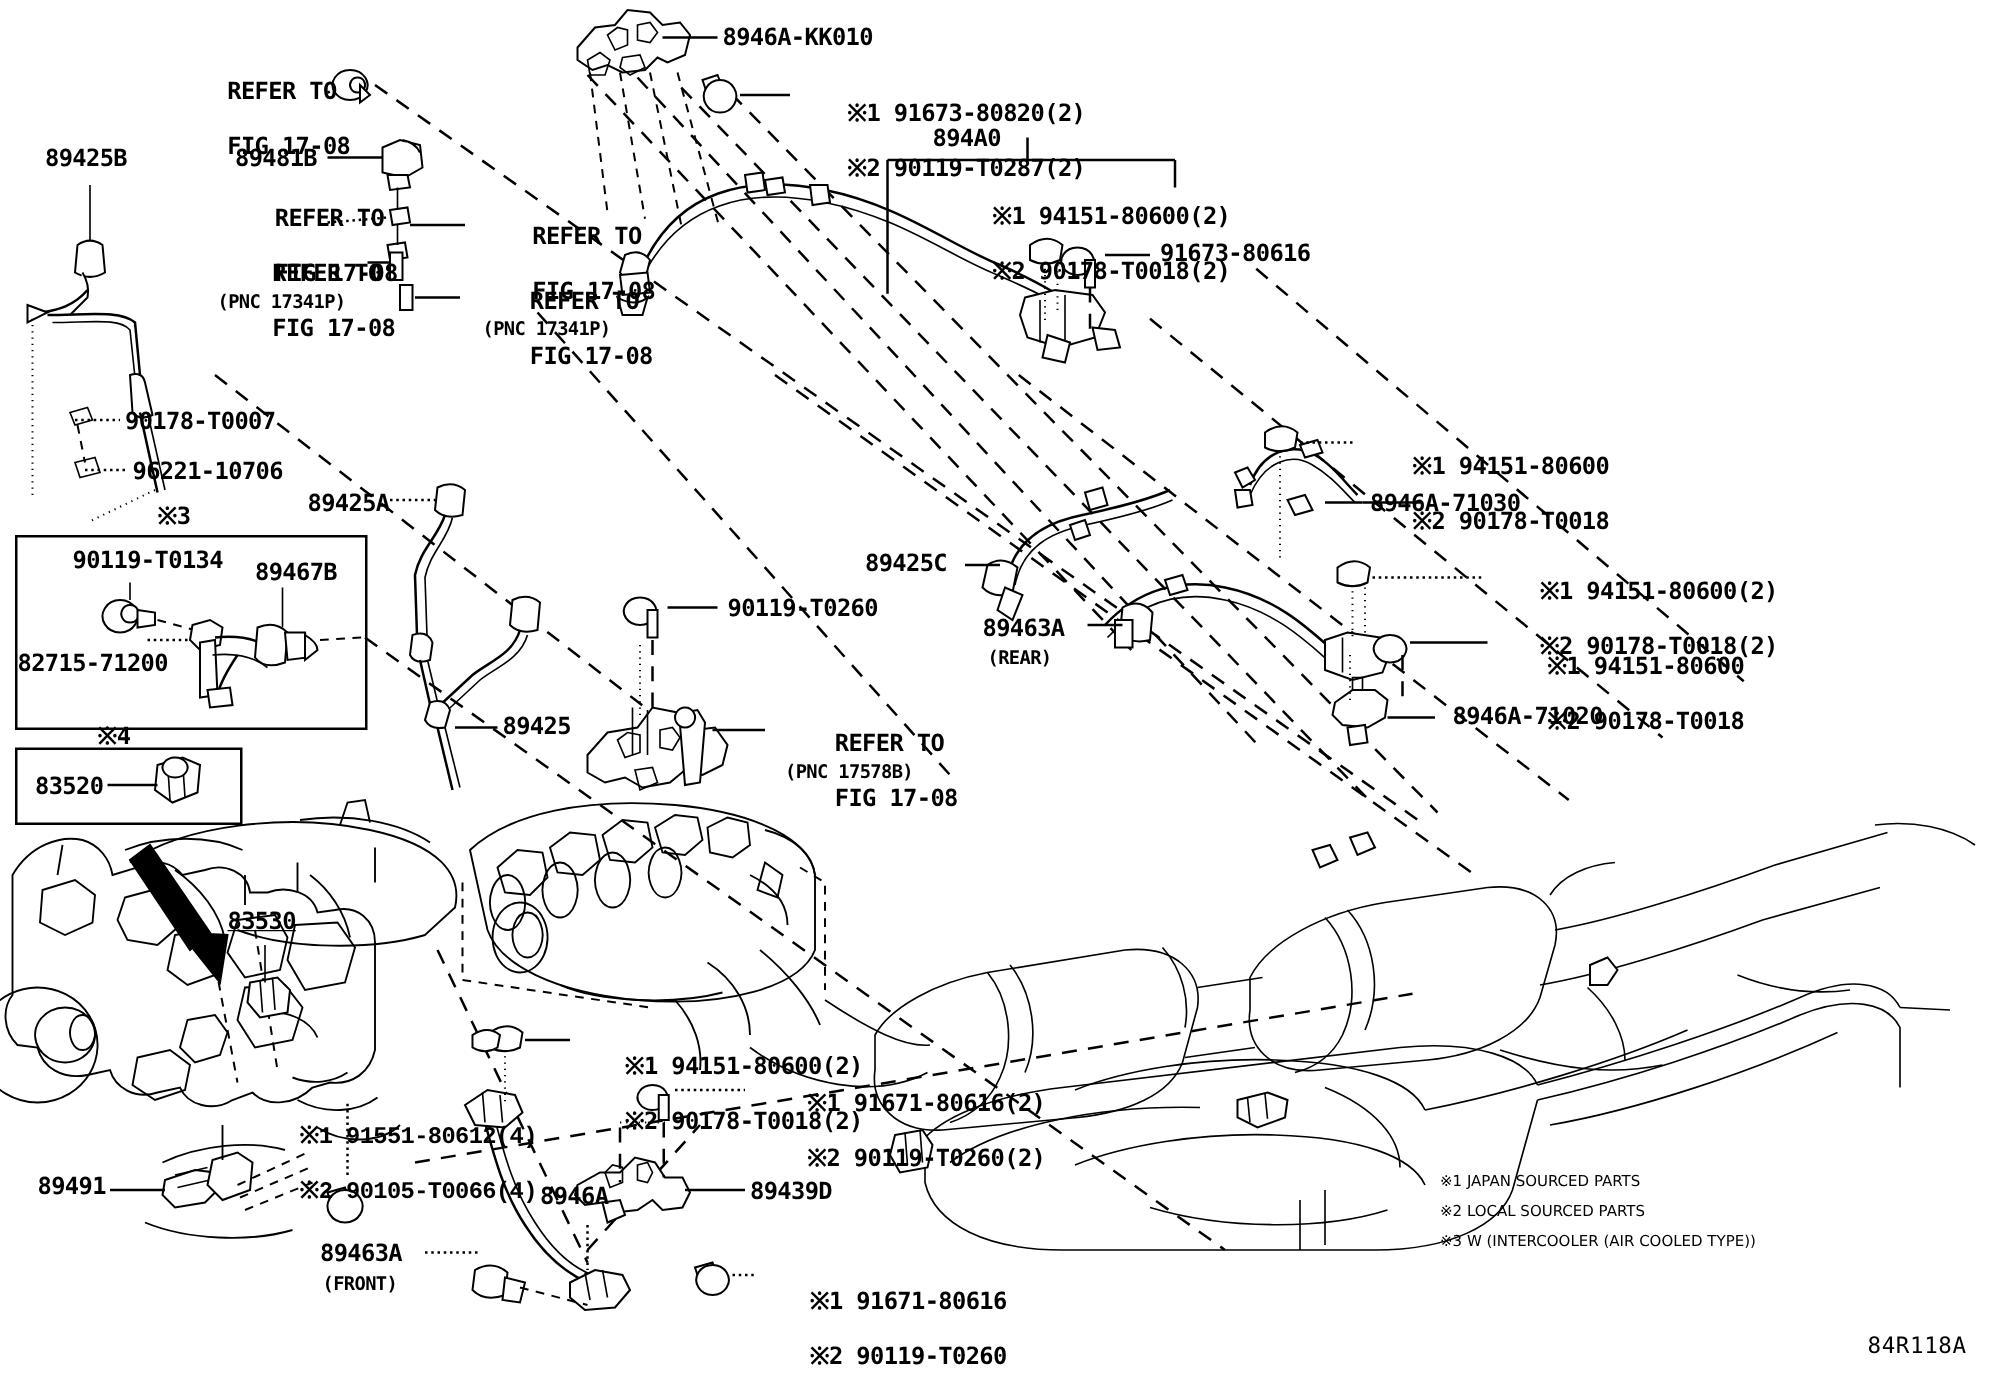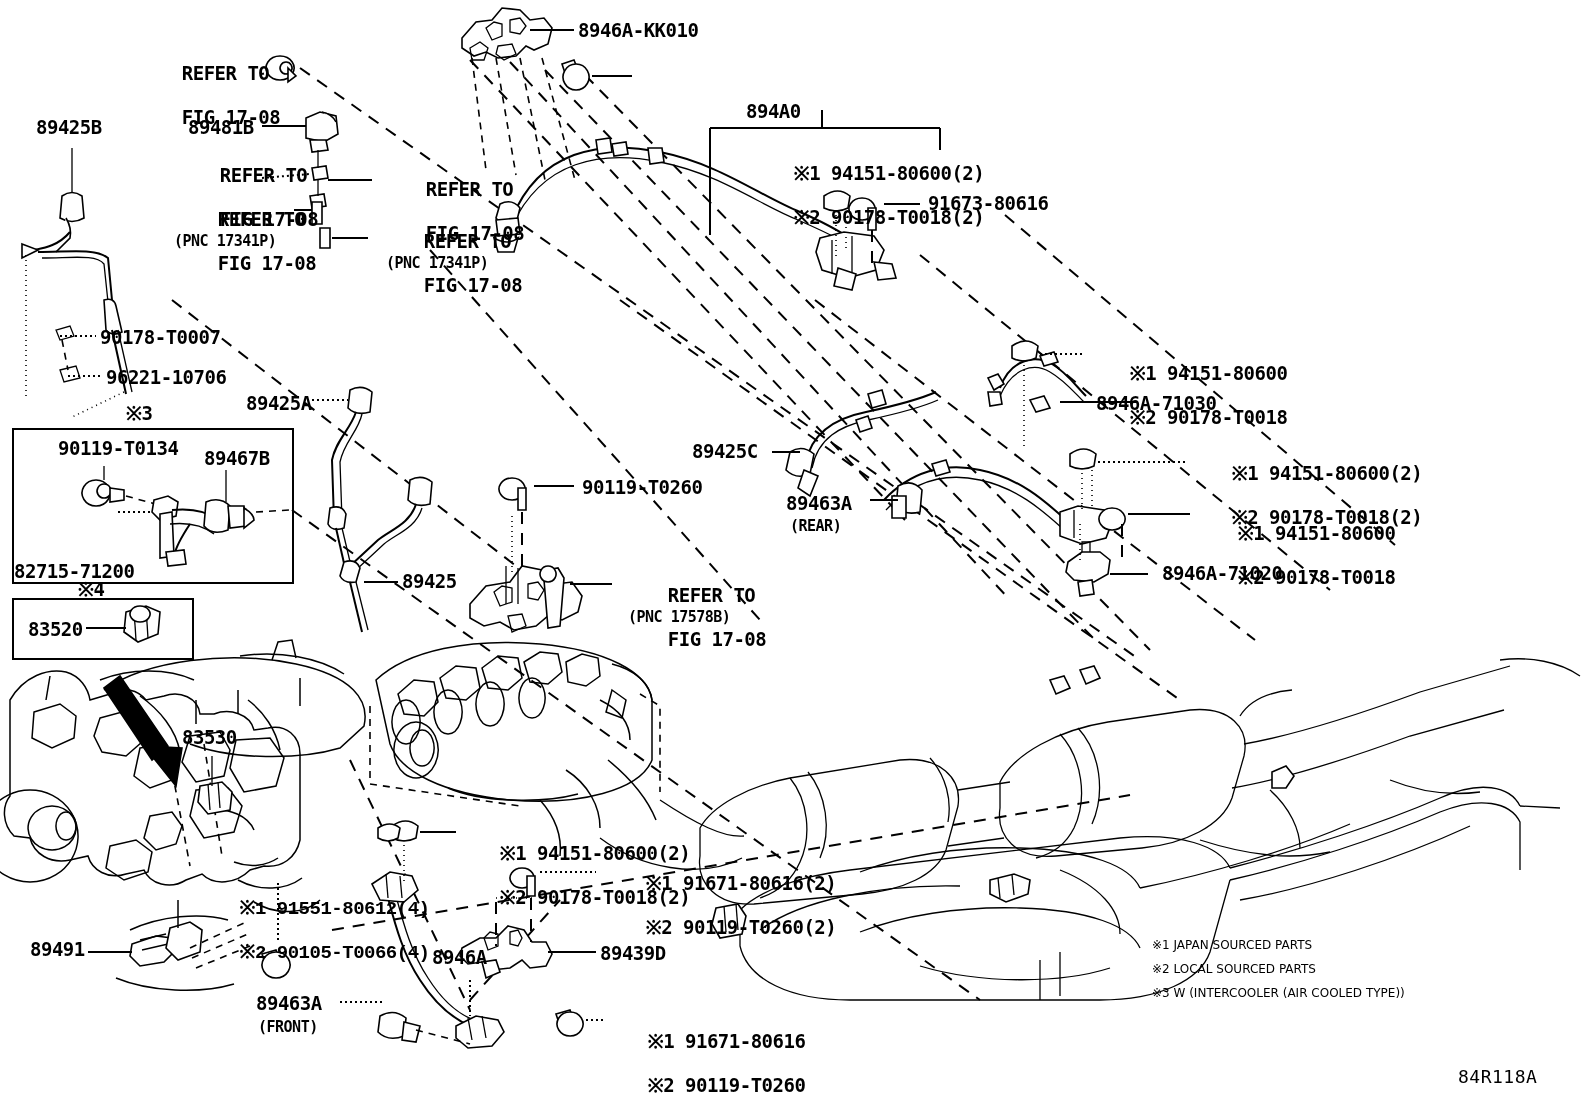--- a/index.html
+++ b/index.html
@@ -21,21 +21,21 @@
     line-height:22px;
     color:#000;
   }
   .lbl.xs{font-size:15px;letter-spacing:-0.5px;}
   .lbl.leg{
     font-family:"DejaVu Sans","Liberation Sans",sans-serif;
     font-size:12px;font-weight:400;letter-spacing:0px;line-height:24px;
   }
   .lbl.code{
     font-family:"DejaVu Sans Mono","Liberation Mono",monospace;
-    font-size:18px;font-weight:400;letter-spacing:0.5px;
+    font-size:18px;font-weight:400;letter-spacing:0.5px;margin-left:36px;
   }
   .insetbox{
     position:absolute;
     border:2px solid #000;
     background:transparent;
   }
   svg.layer{position:absolute;left:0;top:0;width:1592px;height:1099px;}
   .ln{stroke:#000;stroke-width:2;fill:none;}
   .ln-thin{stroke:#000;stroke-width:1.3;fill:none;}
   .dot{stroke:#000;stroke-width:2;fill:none;stroke-dasharray:2 3;}
@@ -475,37 +475,41 @@
   </div>
 
   <div class="lbl" style="left:380px;top:208px;">
     <span>REFER TO</span><br>
     <span>FIG 17-08</span>
   </div>
   <div class="lbl xs" style="left:386px;top:252px;">(PNC 17341P)</div>
 
   <div class="lbl" style="left:578px;top:19px;">8946A-KK010</div>
 
+  <div class="lbl" style="left:634px;top:58px;">
+    <span>※1 91673-80820(2)</span><br>
+    <span>※2 90119-T0287(2)</span>
+  </div>
 
   <div class="lbl" style="left:746px;top:100px;">894A0</div>
 
   <div class="lbl" style="left:750px;top:140px;">
     <span>※1 94151-80600(2)</span><br>
     <span>※2 90178-T0018(2)</span>
   </div>
 
   <div class="lbl" style="left:928px;top:192px;">91673-80616</div>
 
   <div class="lbl" style="left:100px;top:326px;">90178-T0007</div>
   <div class="lbl" style="left:106px;top:366px;">96221-10706</div>
 
   <div class="lbl" style="left:126px;top:402px;">※3</div>
   <div class="lbl" style="left:58px;top:437px;">90119-T0134</div>
   <div class="lbl" style="left:204px;top:447px;">89467B</div>
-  <div class="lbl" style="left:14px;top:520px;margin-top:40px;">82715-71200</div>
+  <div class="lbl" style="left:14px;top:520px;">82715-71200</div>
 
   <div class="lbl" style="left:78px;top:578px;">※4</div>
   <div class="lbl" style="left:28px;top:618px;">83520</div>
 
   <div class="lbl" style="left:246px;top:392px;">89425A</div>
   <div class="lbl" style="left:402px;top:570px;">89425</div>
   <div class="lbl" style="left:582px;top:476px;">90119-T0260</div>
 
   <div class="lbl" style="left:624px;top:562px;">
     <span>REFER TO</span><br>
@@ -558,21 +562,21 @@
 
   <div class="lbl" style="left:432px;top:946px;">8946A</div>
 
   <div class="lbl" style="left:600px;top:942px;">89439D</div>
 
   <div class="lbl" style="left:604px;top:1008px;">
     <span>※1 91671-80616</span><br>
     <span>※2 90119-T0260</span>
   </div>
 
-  <div class="lbl" style="left:182px;top:726px;">83530</div>
+  <div class="lbl" style="left:182px;top:726px;text-decoration:underline;">83530</div>
 
   <div class="lbl leg" style="left:1152px;top:933px;">※1 JAPAN SOURCED PARTS</div>
   <div class="lbl leg" style="left:1152px;top:957px;">※2 LOCAL SOURCED PARTS</div>
   <div class="lbl leg" style="left:1152px;top:981px;">※3 W (INTERCOOLER (AIR COOLED TYPE))</div>
 
   <div class="lbl code" style="left:1458px;top:1066px;">84R118A</div>
 
 </div>
 
 </body></html>

